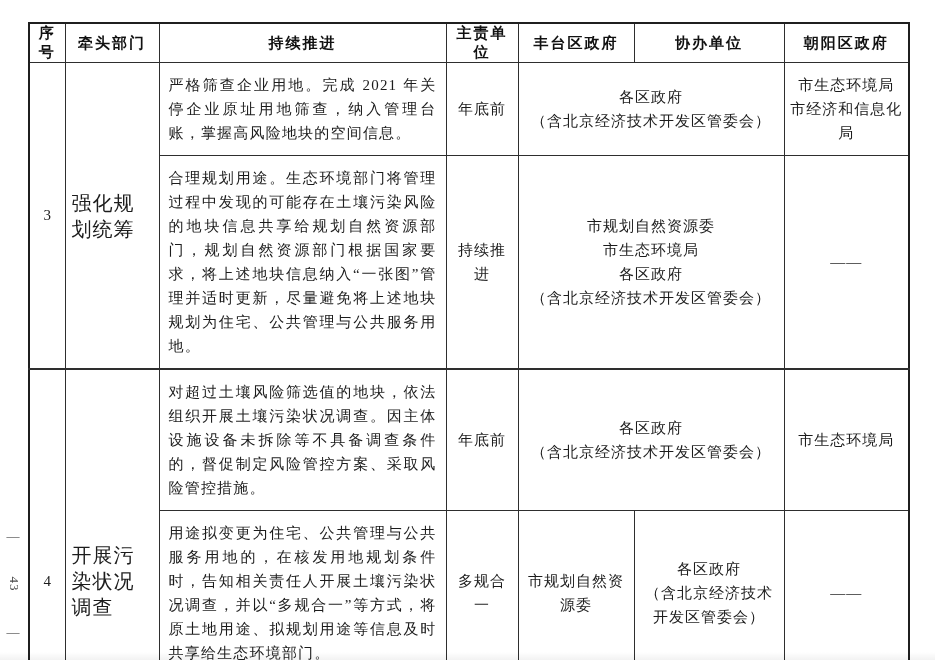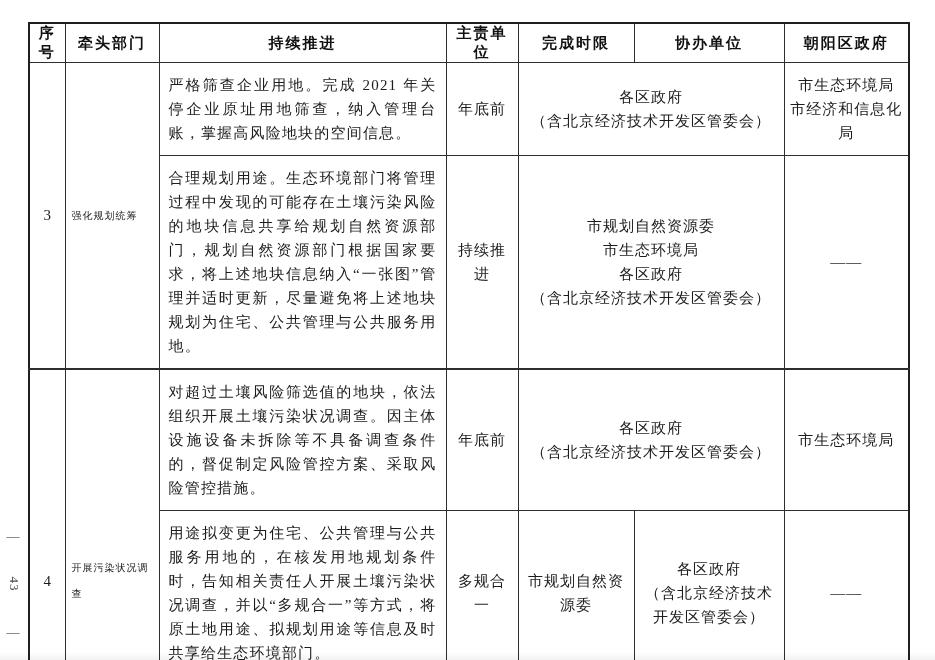--- a/index.html
+++ b/index.html
@@ -69,21 +69,21 @@
     height: 34px;
     padding: 0 2px;
     color: #111;
   }
   td.seq {
     text-align: center;
     font-size: 15px;
     font-family: "Liberation Serif", "DejaVu Serif", serif;
   }
   td.task {
-    font-size: 10px;
+    font-size: 20px;
     line-height: 26px;
     letter-spacing: 1px;
     padding: 4px 6px;
     text-align: left;
     vertical-align: middle;
   }
   td.measure {
     font-size: 15px;
     line-height: 24px;
     letter-spacing: 1.2px;
@@ -125,21 +125,21 @@
       <col style="width:116px">
       <col style="width:150px">
       <col style="width:125px">
     </colgroup>
     <thead>
       <tr style="height:34px;">
         <th>序号</th>
         <th>牵头部门</th>
         <th>持续推进</th>
         <th>主责单位</th>
-        <th>完成时限</th>
+        <th>丰台区政府</th>
         <th>协办单位</th>
         <th>朝阳区政府</th>
       </tr>
     </thead>
     <tbody>
 
       <tr style="height:89px;">
         <td class="seq" rowspan="2">3</td>
         <td class="task" rowspan="2">强化规划统筹</td>
         <td class="measure">严格筛查企业用地。完成 2021 年关停企业原址用地筛查，纳入管理台账，掌握高风险地块的空间信息。</td>

